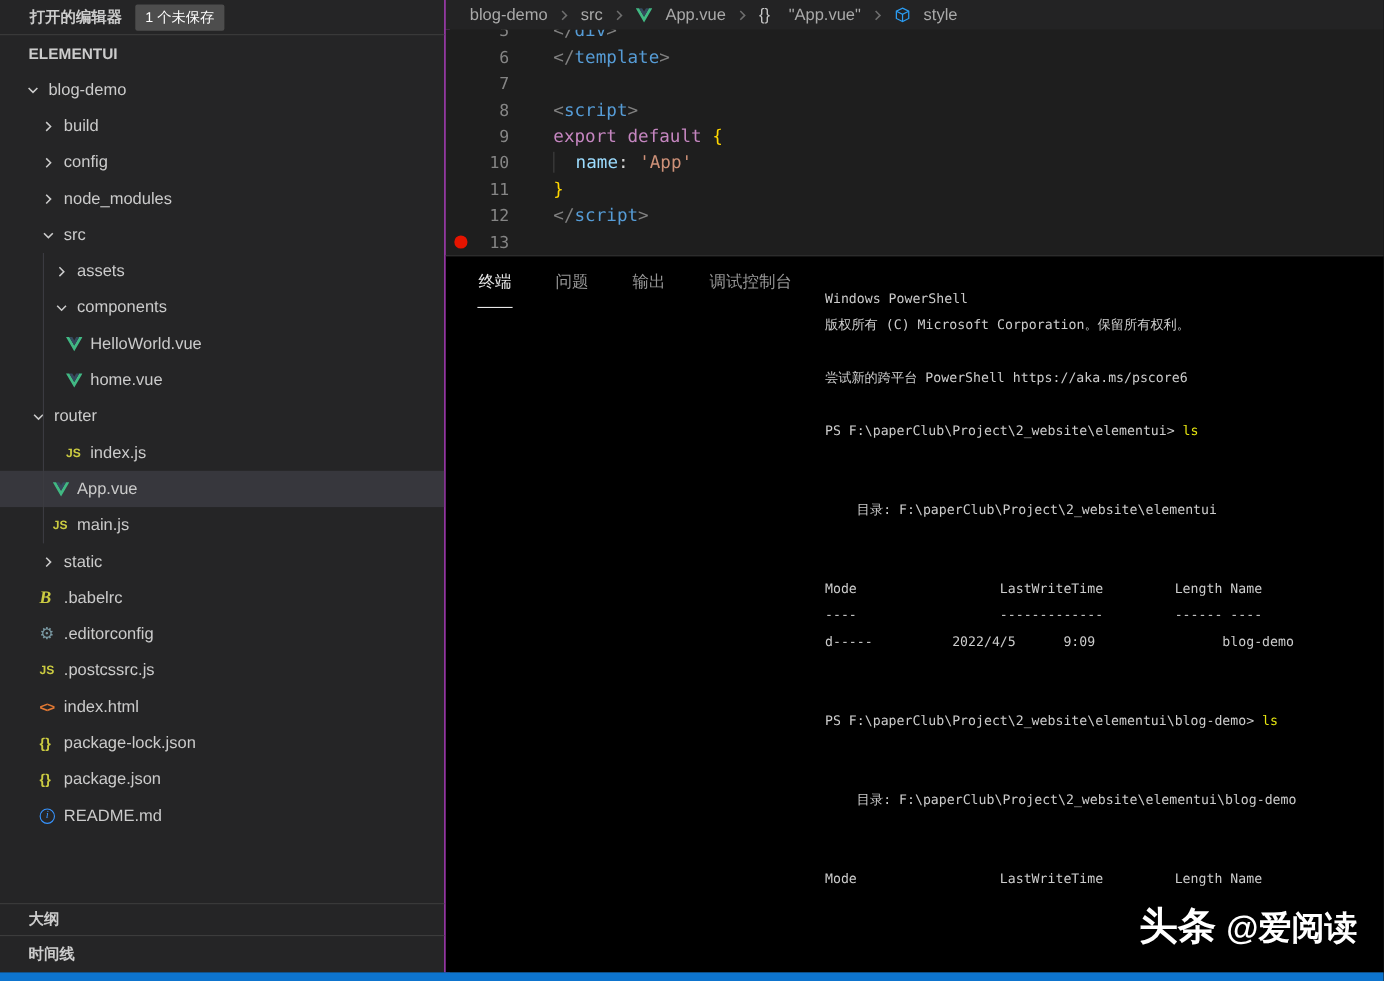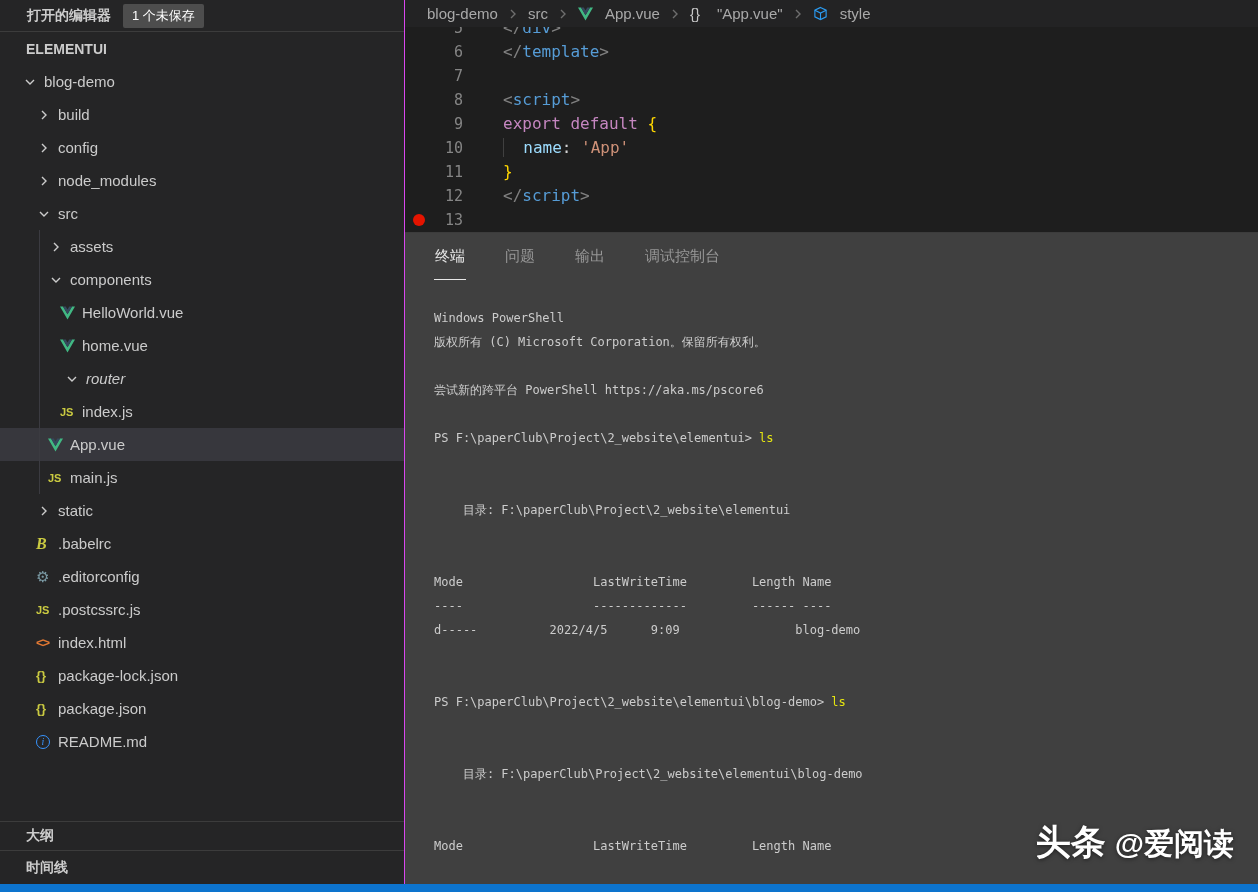--- a/index.html
+++ b/index.html
@@ -42,21 +42,21 @@
   .editor{height:205px;flex:none;position:relative;overflow:hidden;background:#1e1e1e;}
   .code-lines{margin-top:-11px;font-family:"DejaVu Sans Mono",monospace;font-size:16px;line-height:24px;}
   .cl{display:flex;height:24px;position:relative;}
   .ln{width:58px;flex:none;text-align:right;padding-right:6px;color:#858585;font-size:15px;}
   .code{margin-left:34px;white-space:pre;}
   .tk-tag{color:#569cd6;} .tk-punct{color:#808080;} .tk-kw{color:#c586c0;}
   .tk-prop{color:#9cdcfe;} .tk-str{color:#ce9178;} .tk-brace{color:#ffd700;}
   .tk-plain{color:#d4d4d4;} .tk-ind{border-left:1px solid #404040;}
   .bp{position:absolute;left:8px;top:6px;width:12px;height:12px;border-radius:50%;background:#e51400;}
   
-  .panel{flex:1;border-top:1px solid #3c3c3c;background:#404040;display:flex;flex-direction:column;overflow:hidden;}
+  .panel{flex:1;border-top:1px solid #3c3c3c;background:#000000;display:flex;overflow:hidden;}
   .tabs{height:47px;flex:none;display:flex;align-items:stretch;padding-left:29px;gap:38px;font-size:15px;}
   .tab{color:#969696;display:flex;align-items:center;border-bottom:1px solid transparent;
        cursor:pointer;padding:0 1px;box-sizing:border-box;}
   .tab.active{color:#e7e7e7;border-bottom-color:#e7e7e7;}
   .term{flex:1;padding:26px 0 4px 29px;font-family:"DejaVu Sans Mono",monospace;font-size:12px;
         line-height:24px;color:#cccccc;}
   .tl{height:24px;white-space:pre;}
   .cmd{color:#e5e510;}
   
   .statusbar{position:absolute;left:0;bottom:0;width:100%;height:8px;background:#0d74ce;cursor:pointer;}
@@ -150,21 +150,21 @@
           </div>
           <div class="tree-row" style="padding-left: 60px;">
             <span class="ticon">
               <svg width="15" height="14" viewBox="0 0 24 21">
                 <path d="M0 0h4.8L12 12.4 19.2 0H24L12 20.7z" fill="#41b883"></path>
                 <path d="M4.8 0L12 12.4 19.2 0h-4.4L12 4.8 9.2 0z" fill="#35495e"></path>
               </svg>
             </span>
             <span>home.vue</span>
           </div>
-          <div class="tree-row" style="padding-left: 64px; font-style: italic;">
+          <div class="tree-row" style="padding-left: 27px;">
             <span class="ticon">
               <svg width="16" height="16" viewBox="0 0 16 16">
                 <path d="M4 6l4 4 4-4" stroke="#cccccc" stroke-width="1.4" fill="none"></path>
               </svg>
             </span>
             <span>router</span>
           </div>
           <div class="tree-row" style="padding-left: 60px;">
             <span class="ticon">
               <span class="js-badge">JS</span>

